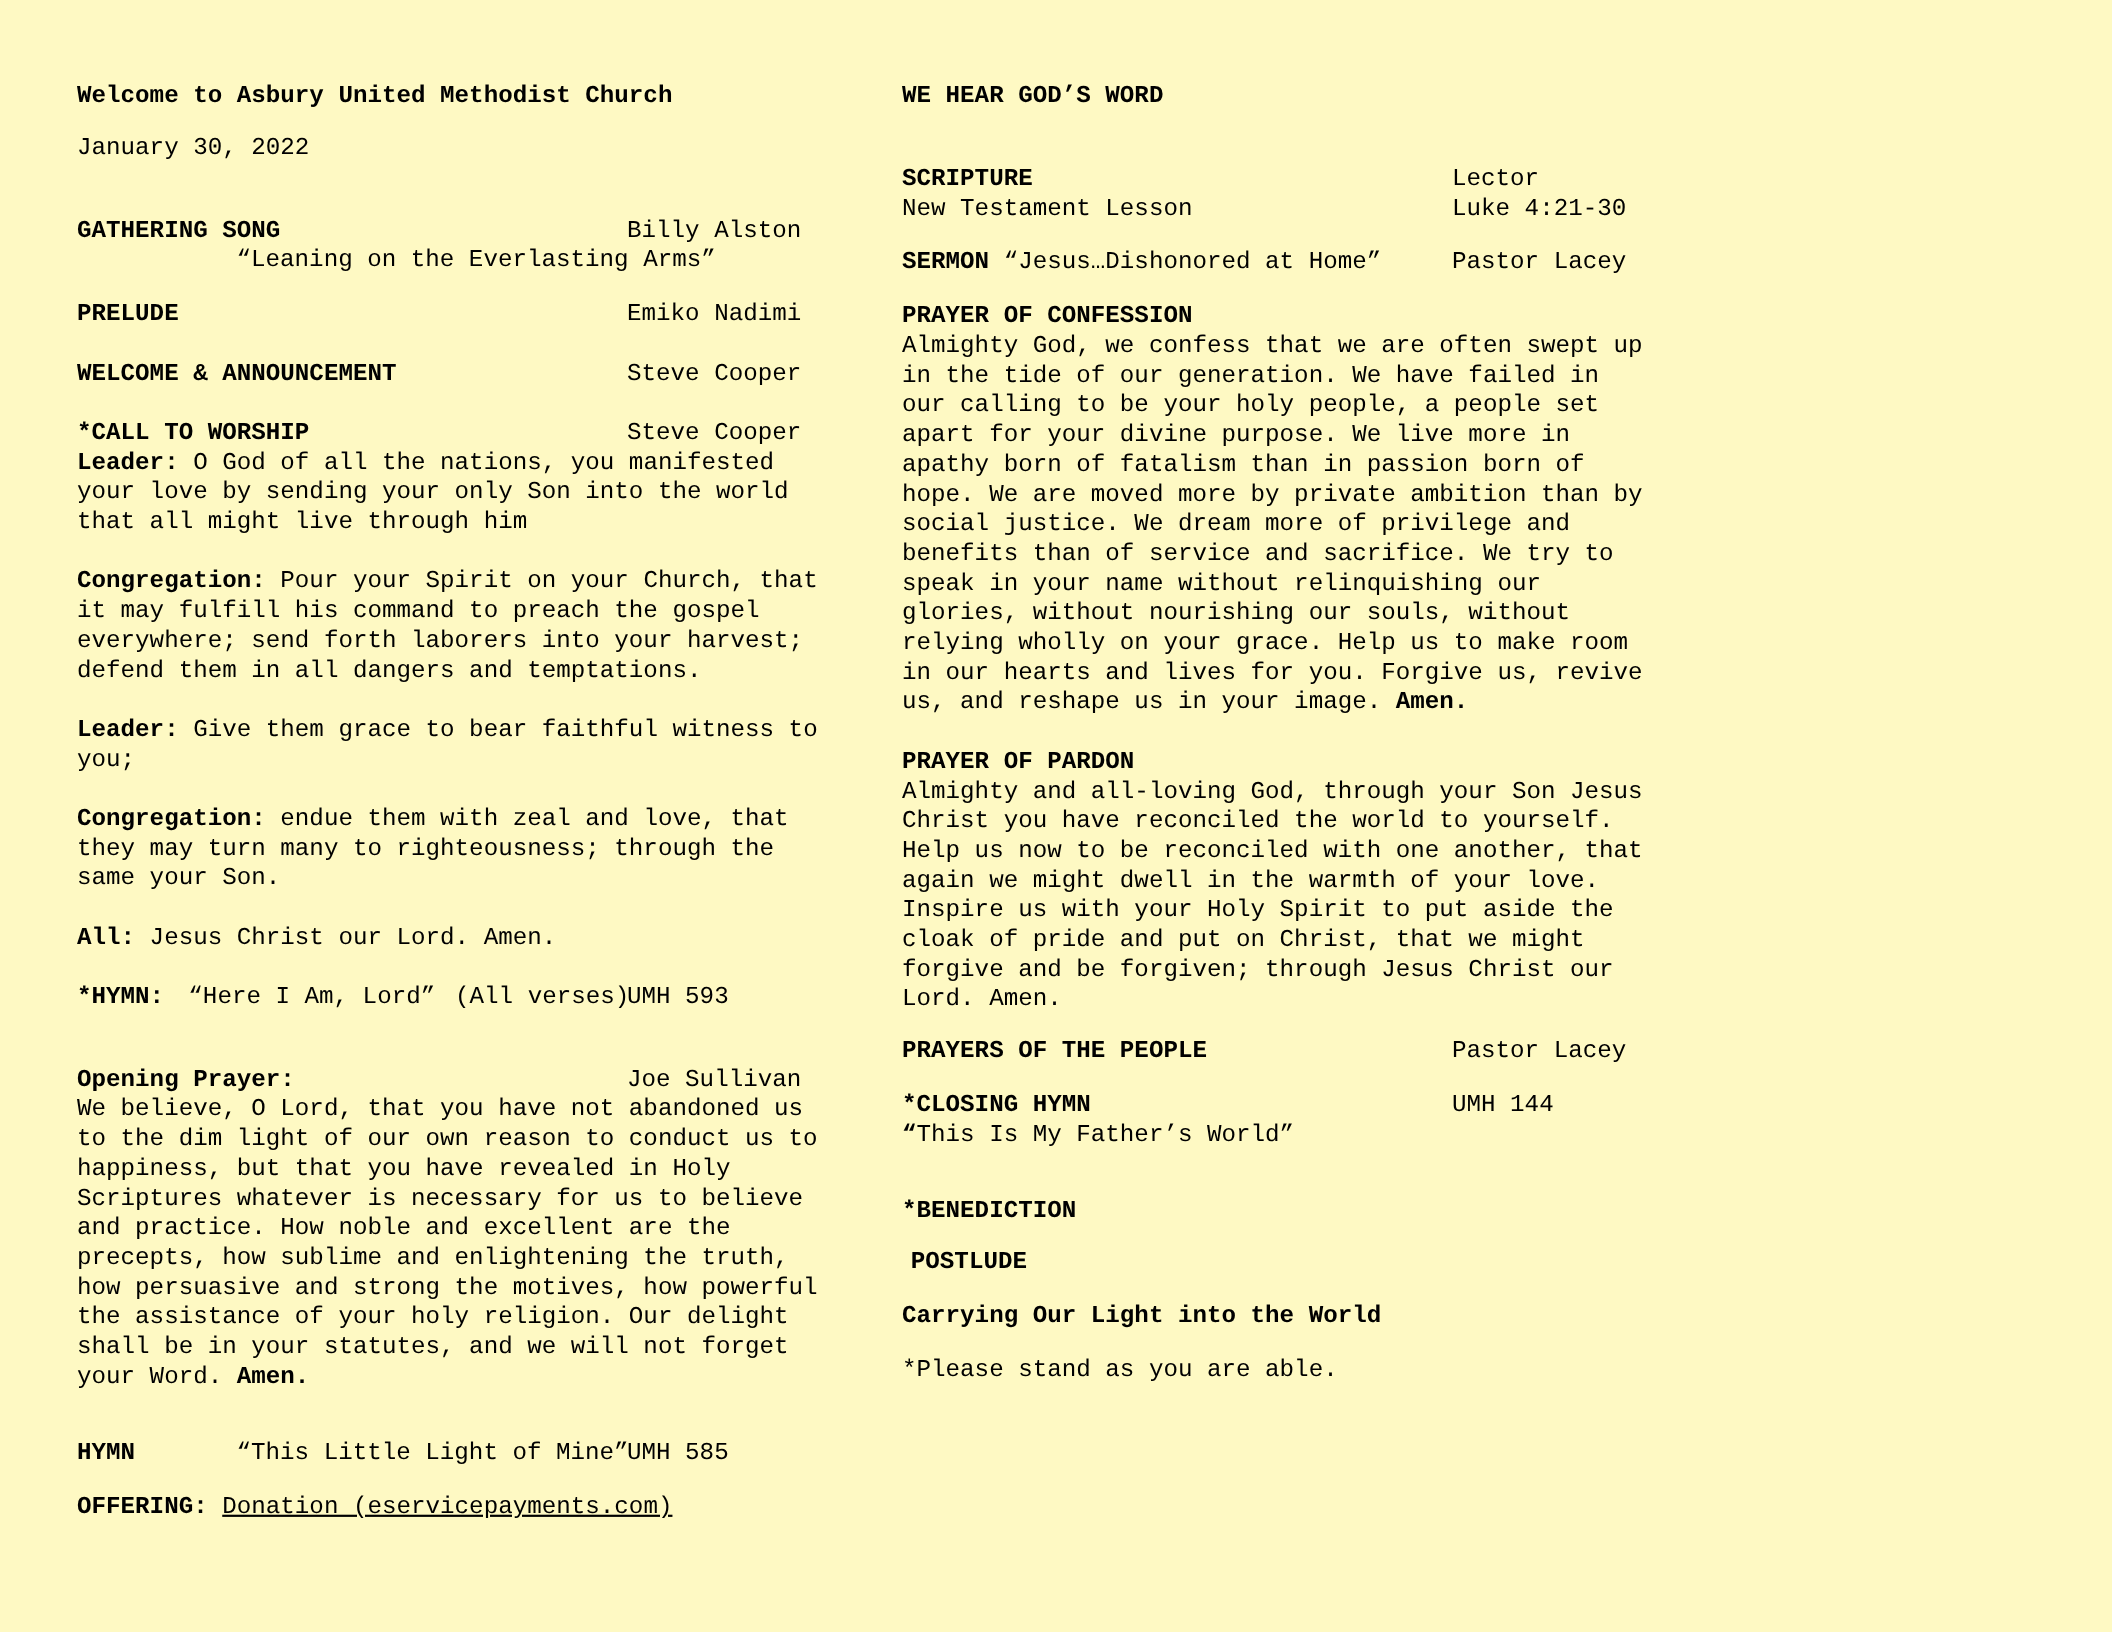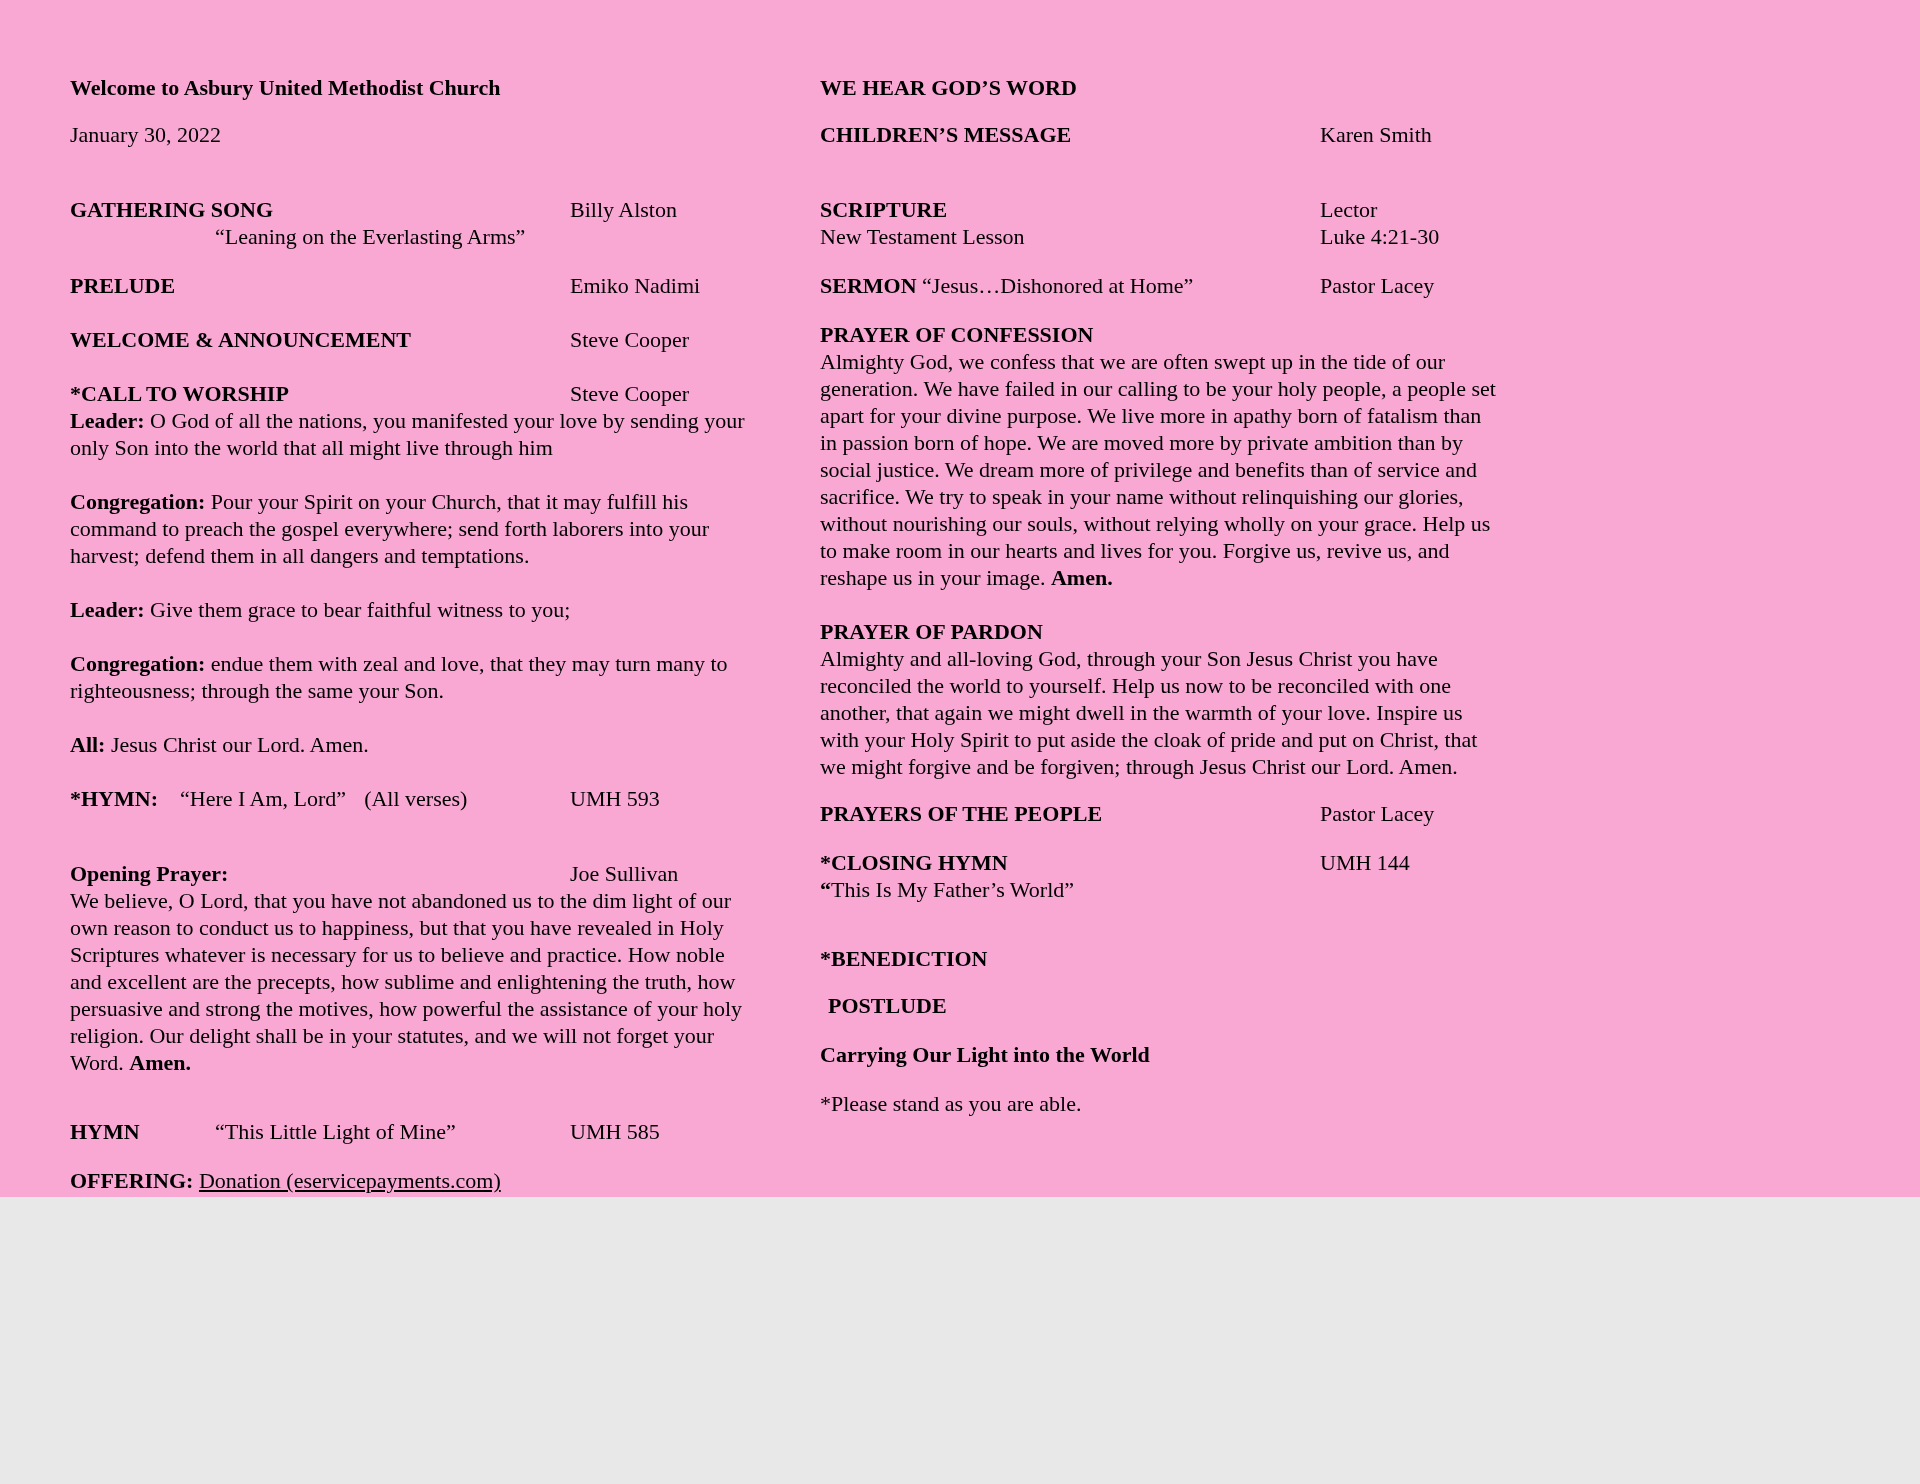--- a/index.html
+++ b/index.html
@@ -1,21 +1,21 @@
 <!DOCTYPE html>
 <html><head>
 <meta charset="utf-8">
 <style>
   html,body{margin:0;padding:0;background:#e8e8e8;}
   .page{
     position:relative;
-    width:1920px;height:1197px;
-    background:#f9a8d4;
+    width:1920px;height:1484px;
+    background:#fef9c3;
     color:#000000;
-    font-family:Liberation Serif, serif;
+    font-family:Liberation Mono, monospace;
     font-size:22px;line-height:27px;
     overflow:hidden;
   }
   .col{position:absolute;top:74px;}
   .col-left{left:70px;width:682px;}
   .col-right{left:820px;width:682px;}
   .row{position:relative;}
   .name{position:absolute;left:500px;top:0;white-space:nowrap;font-weight:normal;}
   .bold{font-weight:bold;}
   .center{text-align:left;}
@@ -95,24 +95,20 @@
       <span class="bold">OFFERING:</span>
       <span class="underline">Donation (eservicepayments.com)</span>
     </div>
 
   </div>
 
   <div class="col col-right">
 
     <div class="row center bold">WE HEAR GOD’S WORD</div>
 
-    <div class="row mt-xs">
-      <span class="bold">CHILDREN’S MESSAGE</span>
-      <span class="name">Karen Smith</span>
-    </div>
 
     <div class="row mt2">
       <span class="bold">SCRIPTURE</span>
       <span class="name">Lector</span>
     </div>
     <div class="row">
       <span>New Testament Lesson</span>
       <span class="name">Luke 4:21-30</span>
     </div>
 

